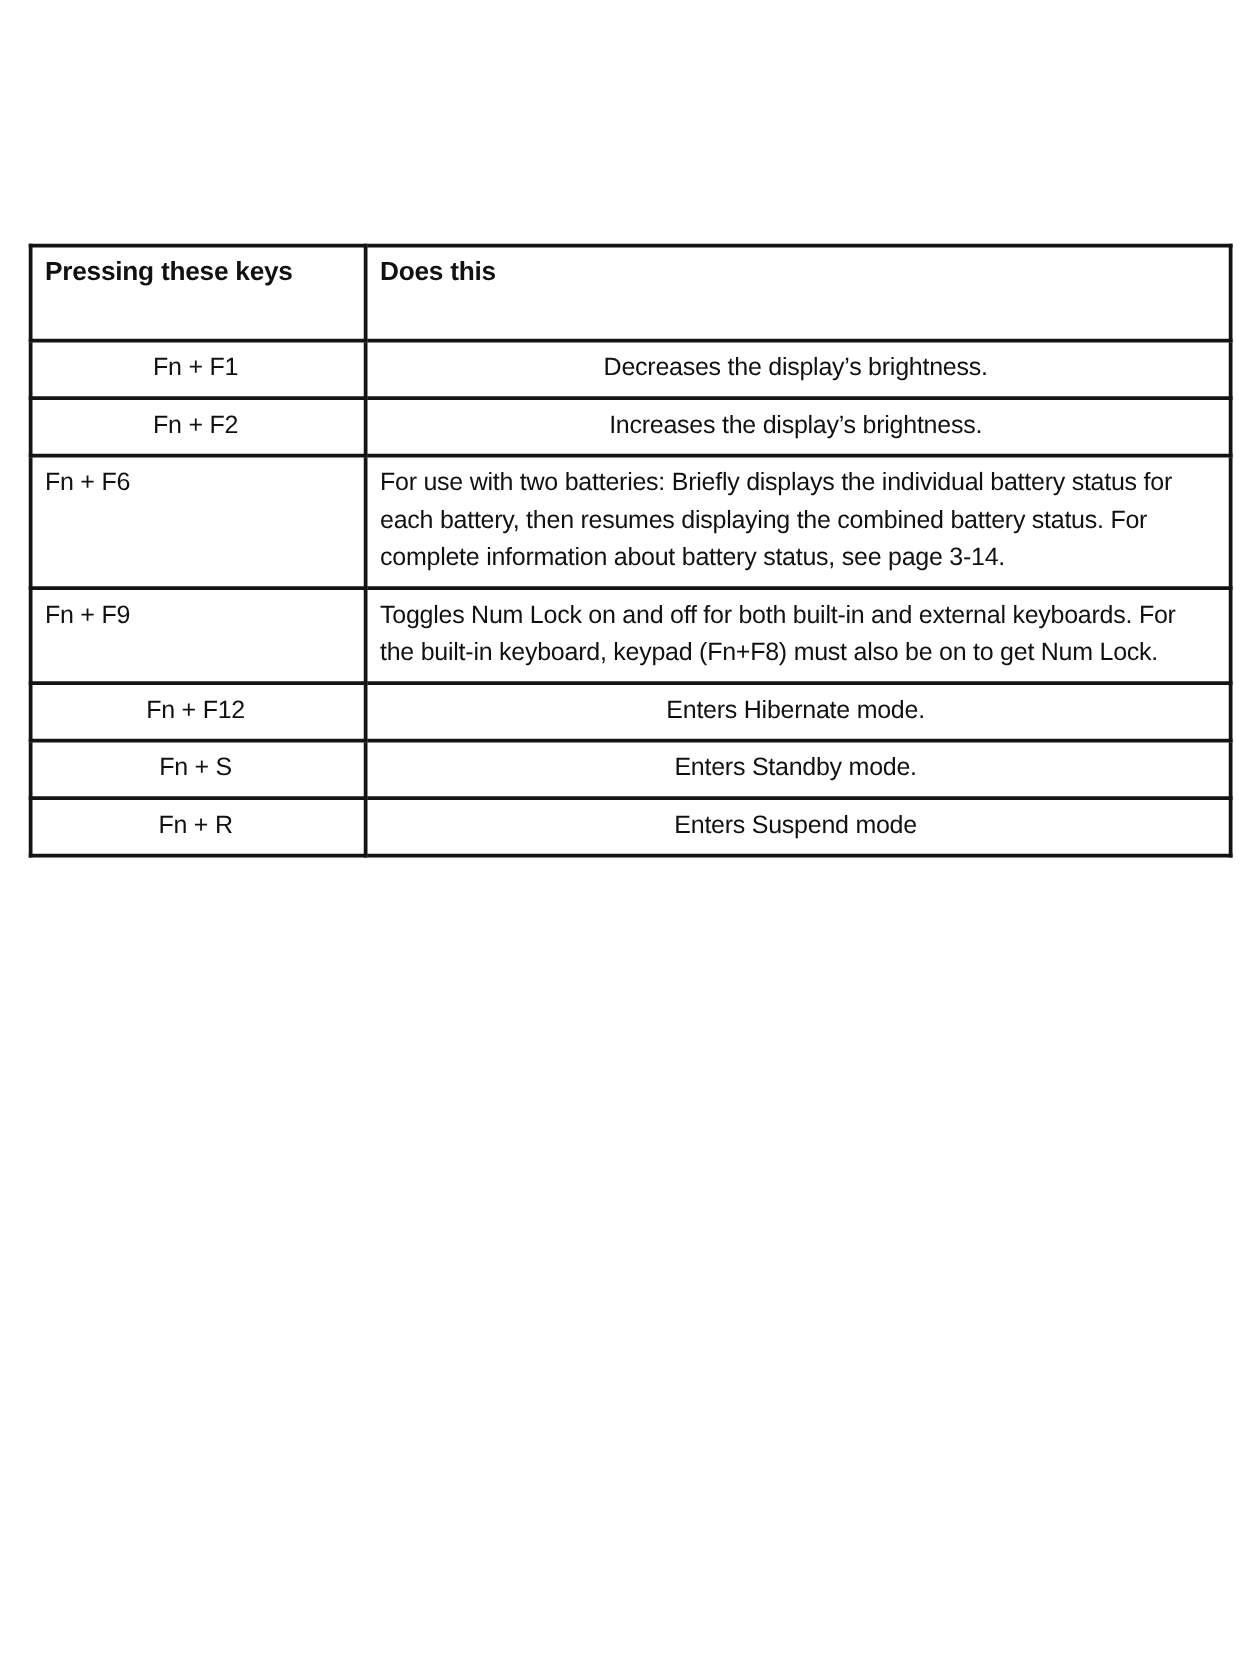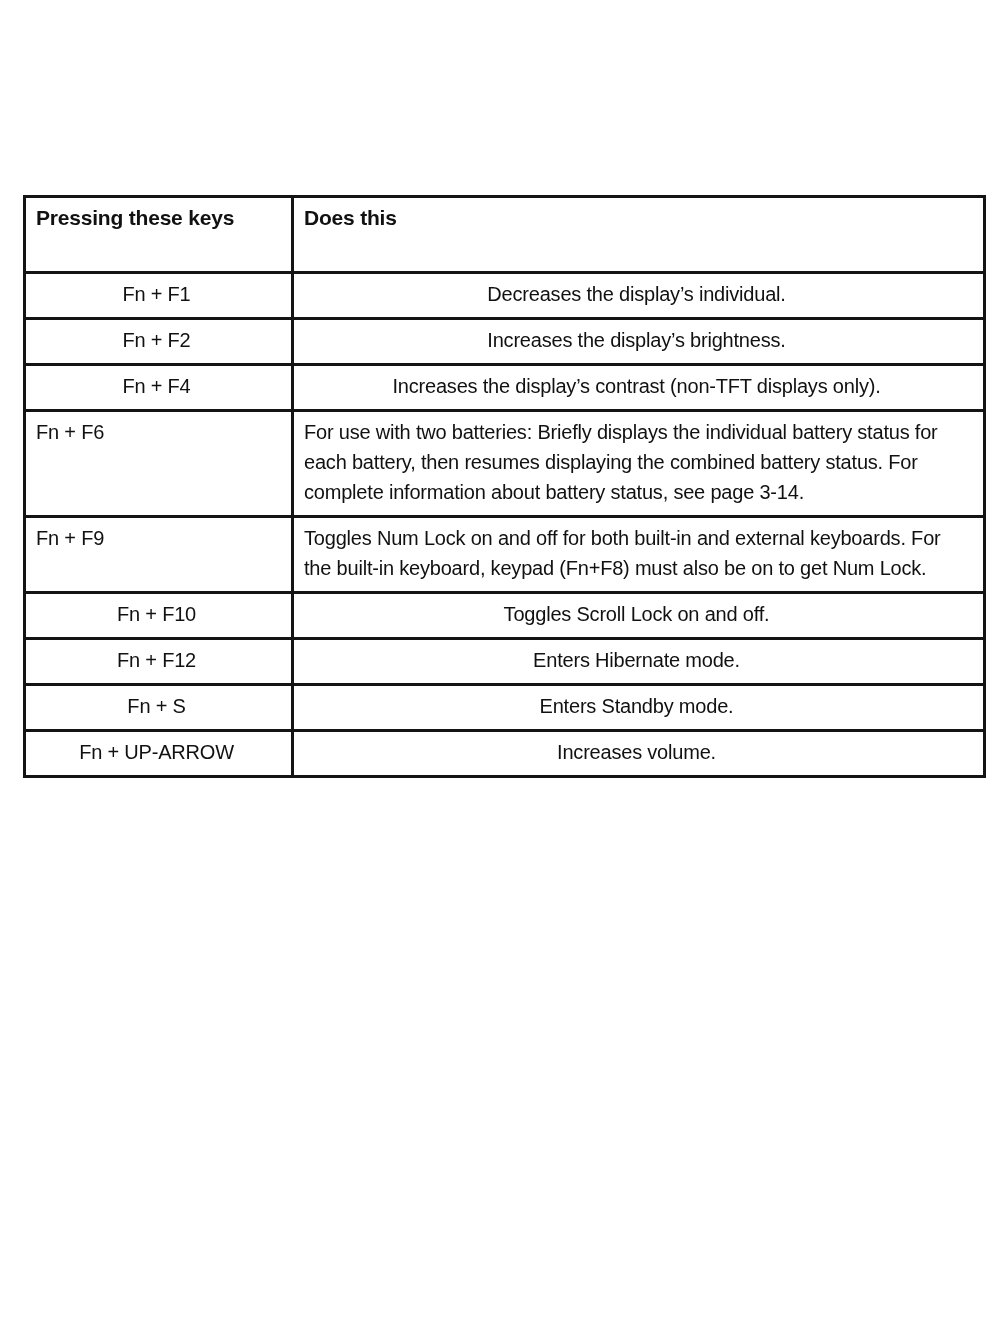--- a/index.html
+++ b/index.html
@@ -60,49 +60,41 @@
     </colgroup>
     <thead>
       <tr>
         <th>Pressing these keys</th>
         <th>Does this</th>
       </tr>
     </thead>
     <tbody>
       <tr class="single">
         <td>Fn + F1</td>
-        <td>Decreases the display’s individual.</td>
+        <td>Decreases the display’s brightness.</td>
       </tr>
       <tr class="single">
         <td>Fn + F2</td>
         <td>Increases the display’s brightness.</td>
-      </tr>
-      <tr class="single">
-        <td>Fn + F4</td>
-        <td>Increases the display’s contrast (non-TFT displays only).</td>
       </tr>
       <tr>
         <td>Fn + F6</td>
         <td>For use with two batteries: Briefly displays the individual battery status for each battery, then resumes displaying the combined battery status. For complete information about battery status, see page 3-14.</td>
       </tr>
       <tr>
         <td>Fn + F9</td>
         <td>Toggles Num Lock on and off for both built-in and external keyboards. For the built-in keyboard, keypad (Fn+F8) must also be on to get Num Lock.</td>
       </tr>
       <tr class="single">
-        <td>Fn + F10</td>
-        <td>Toggles Scroll Lock on and off.</td>
-      </tr>
-      <tr class="single">
         <td>Fn + F12</td>
         <td>Enters Hibernate mode.</td>
       </tr>
       <tr class="single">
         <td>Fn + S</td>
         <td>Enters Standby mode.</td>
       </tr>
       <tr class="single">
-        <td>Fn + UP-ARROW</td>
-        <td>Increases volume.</td>
+        <td>Fn + R</td>
+        <td>Enters Suspend mode</td>
       </tr>
     </tbody>
   </table>
 </div>
 
 </body></html>

